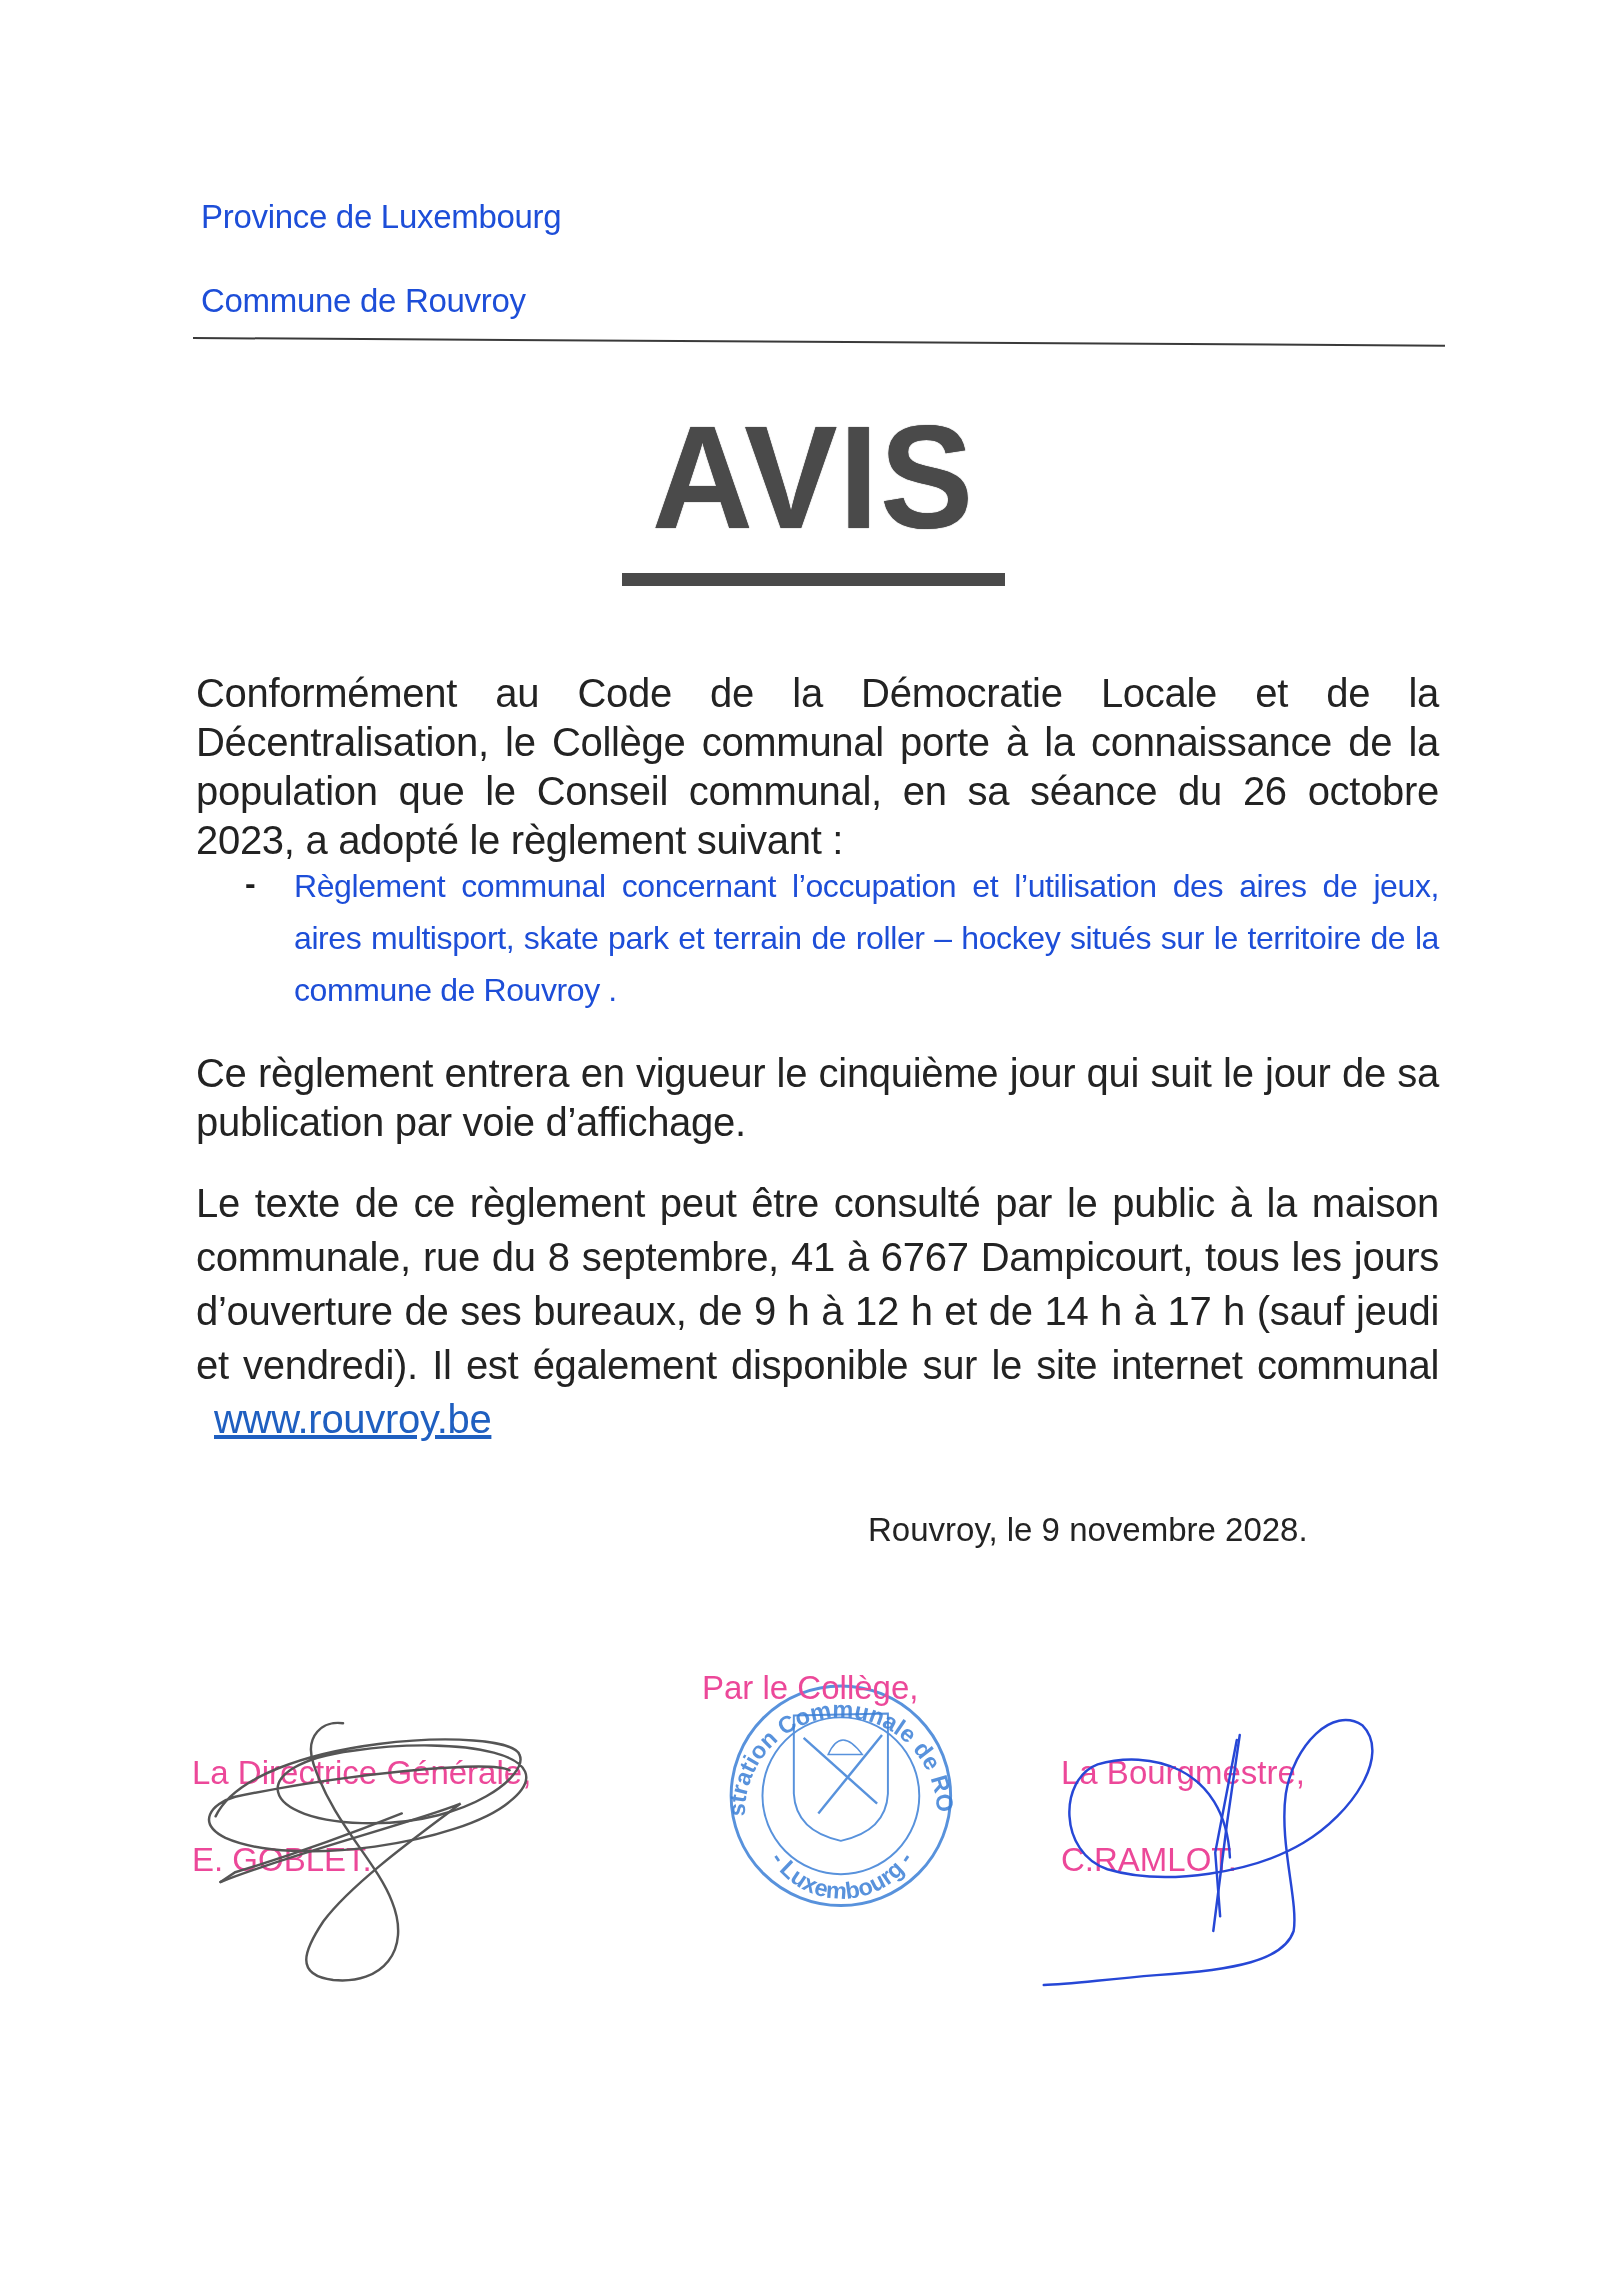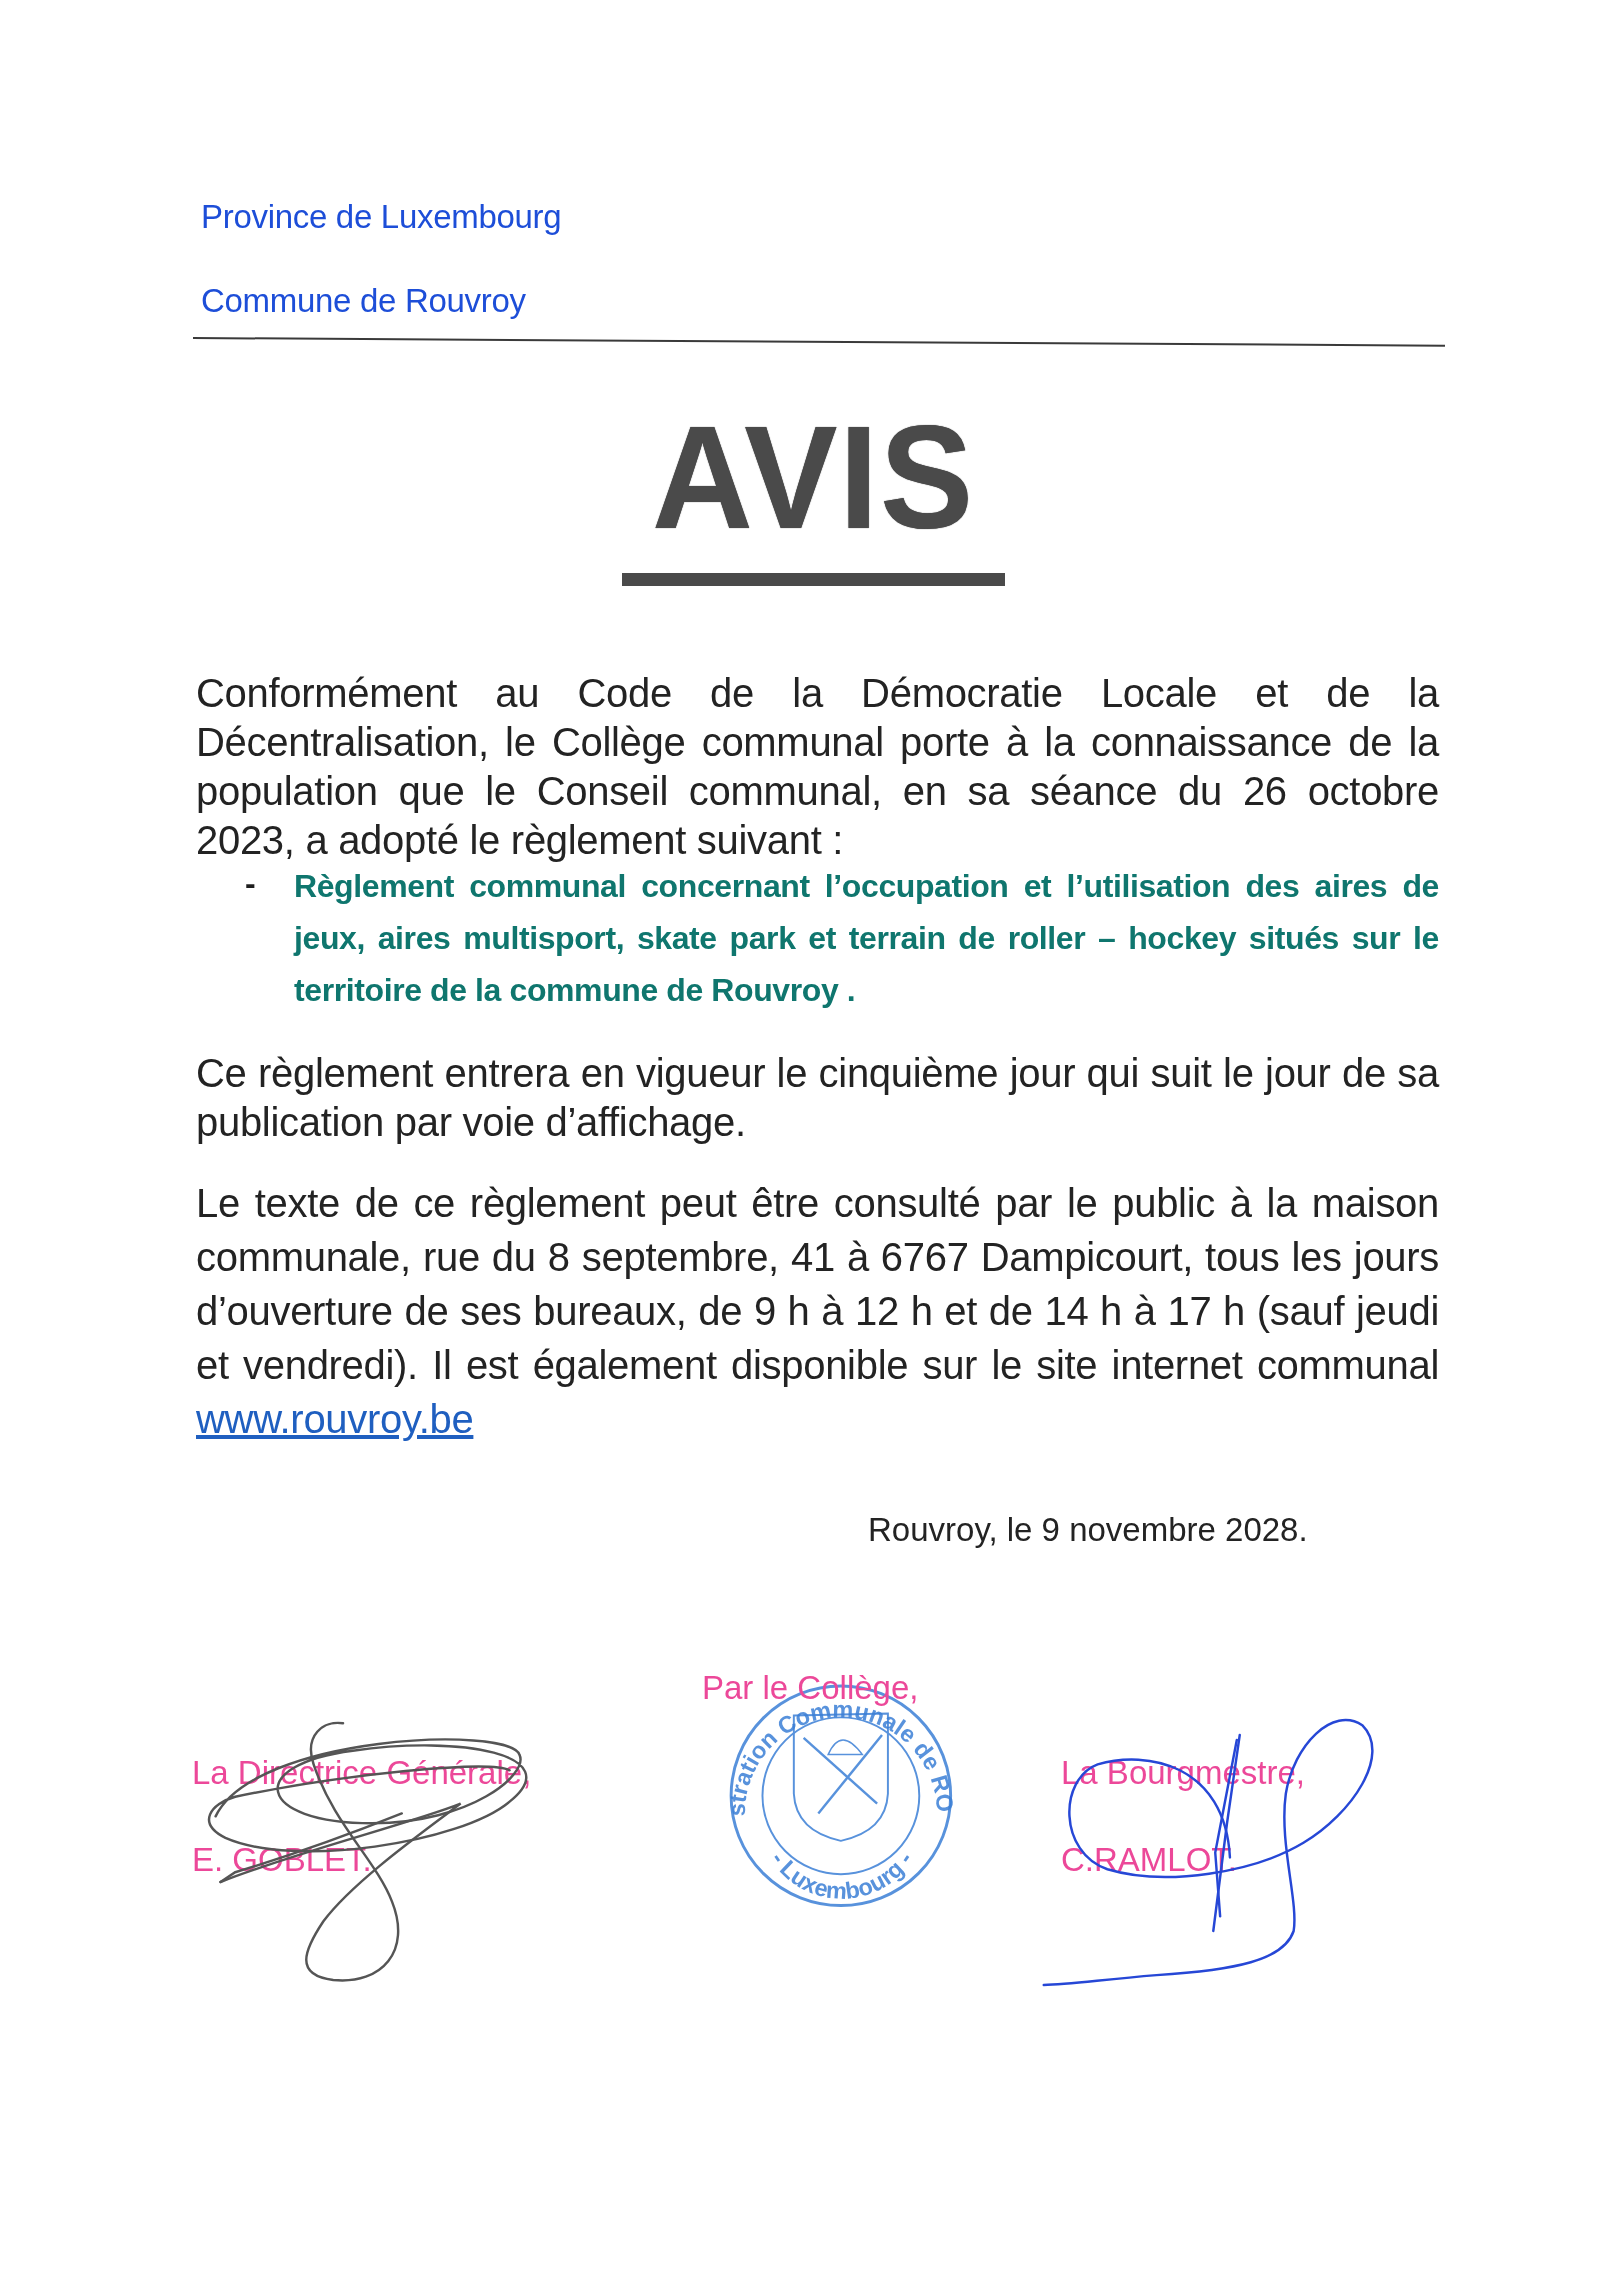--- a/index.html
+++ b/index.html
@@ -19,24 +19,24 @@
       font-size: 147px; font-weight: bold; color: #4a4a4a; letter-spacing: 2px;
       line-height: 147px;
       text-shadow: 0 0 1px #2a2a2a;
       transform: scaleX(0.95);
     }
     #title-rule { left: 622px; top: 573px; width: 383px; height: 12.7px; background: #4a4a4a; }
 
     .para { left: 196px; width: 1243px; font-size: 40px; line-height: 49px; text-align: justify; color: #232323; letter-spacing: -0.3px; }
     #p1 { top: 669px; }
     #bullet-dash { left: 245px; top: 865px; font-size: 32px; font-weight: bold; }
-    #bullet-text { left: 294px; top: 860px; width: 1145px; font-size: 32px; line-height: 52px; font-weight: bold; color: #0f766e; text-align: justify; letter-spacing: -0.4px; }
+    #bullet-text { left: 294px; top: 860px; width: 1145px; font-size: 32px; line-height: 52px; font-weight: normal; color: #1d4ed8; text-align: justify; letter-spacing: -0.4px; }
     #p2 { top: 1049px; }
     #p3 { top: 1176px; line-height: 54px; }
-    #link { color: #1f5fc0; text-decoration: underline; text-decoration-color: #1f5fc0; }
+    #link { color: #1f5fc0; text-decoration: underline; text-decoration-color: #1f5fc0; margin-left: 18px; }
 
     #date-line { left: 868px; top: 1511px; font-size: 33px; color: #232323; }
 
     .sig-txt { font-size: 33px; color: #ec4899; }
     #college-label { left: 702px; top: 1669px; }
     #dg-title { left: 192px; top: 1754px; }
     #dg-name { left: 192px; top: 1841px; }
     #bm-title { left: 1061px; top: 1754px; }
     #bm-name { left: 1061px; top: 1841px; }
 

